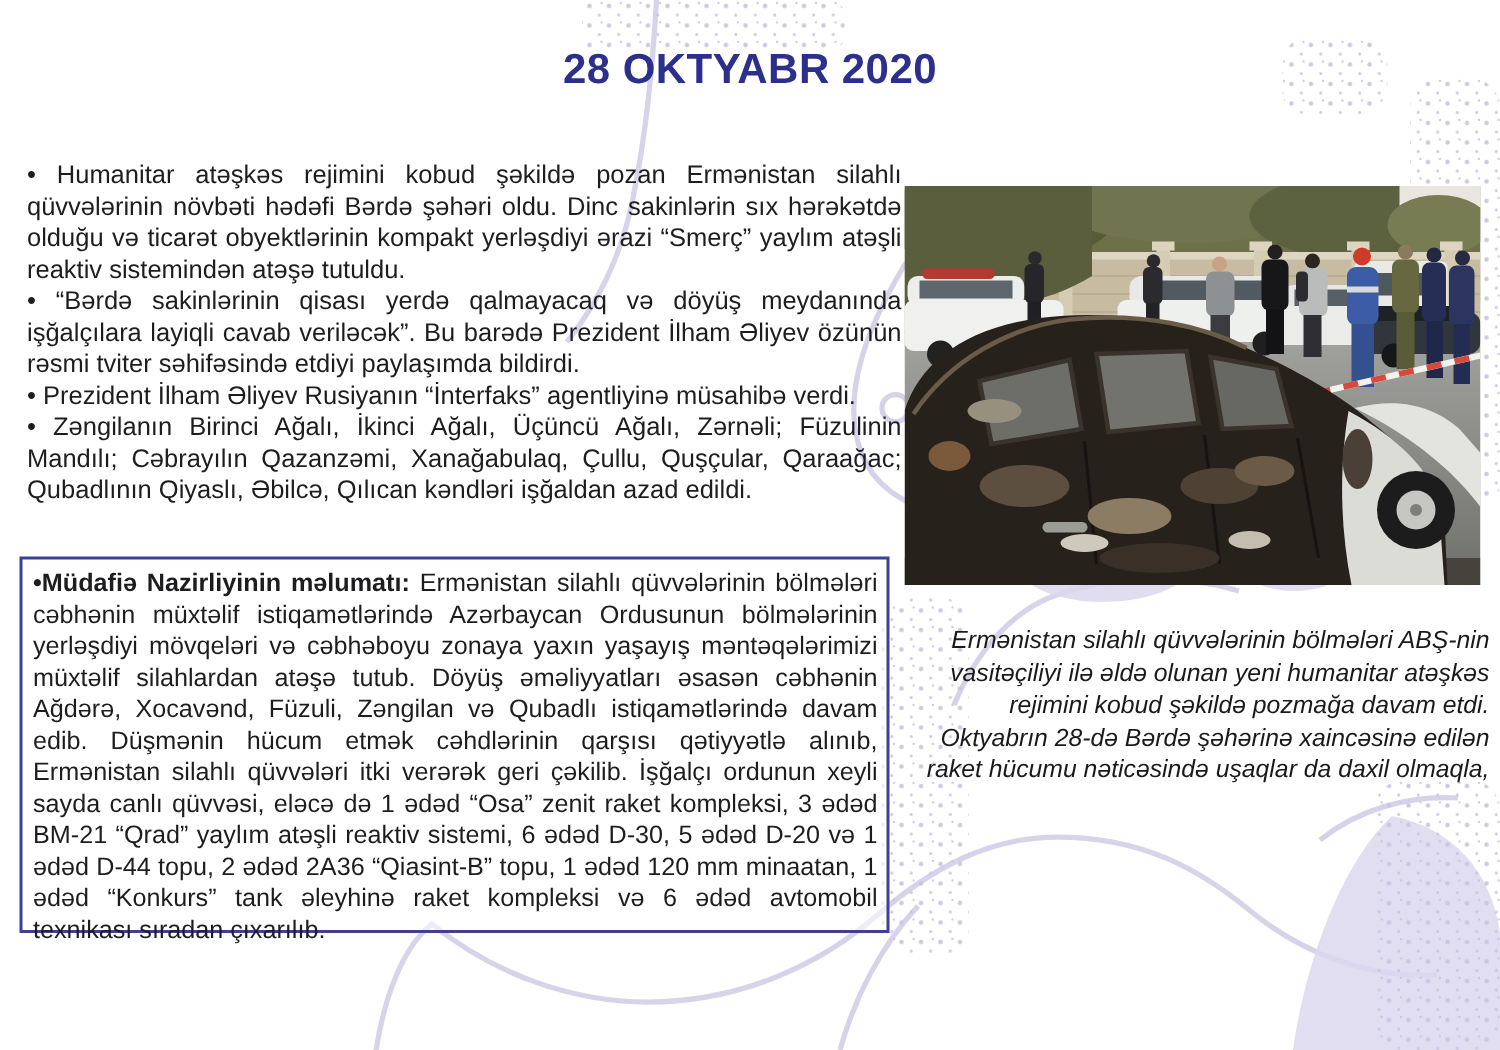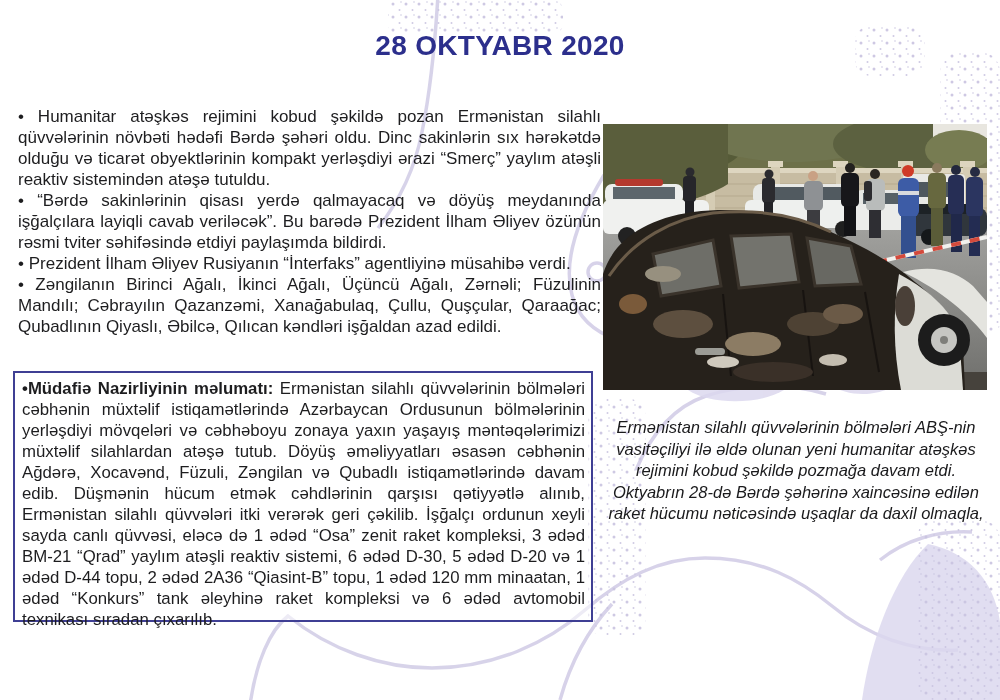--- a/index.html
+++ b/index.html
@@ -48,21 +48,21 @@
   .photo {
     position:absolute; left:603px; top:124px; width:384px; height:266px;
     overflow:hidden;
   }
   .photo svg { display:block; }
 
   .caption {
     position:absolute; left:599px; top:417px; width:394px;
     font-style:italic;
     font-size:16.5px; line-height:21.5px;
-    text-align:center;
+    text-align:right;
     color:#1a1a1c;
   }
 </style>
 </head>
 <body>
 
 <svg class="watermark" width="1000" height="700" viewBox="0 0 1000 700" aria-hidden="true">
   <defs>
     <pattern id="dots" width="13" height="13" patternUnits="userSpaceOnUse">
       <circle cx="3" cy="4" r="1.5" fill="#c9c3e0"></circle>

